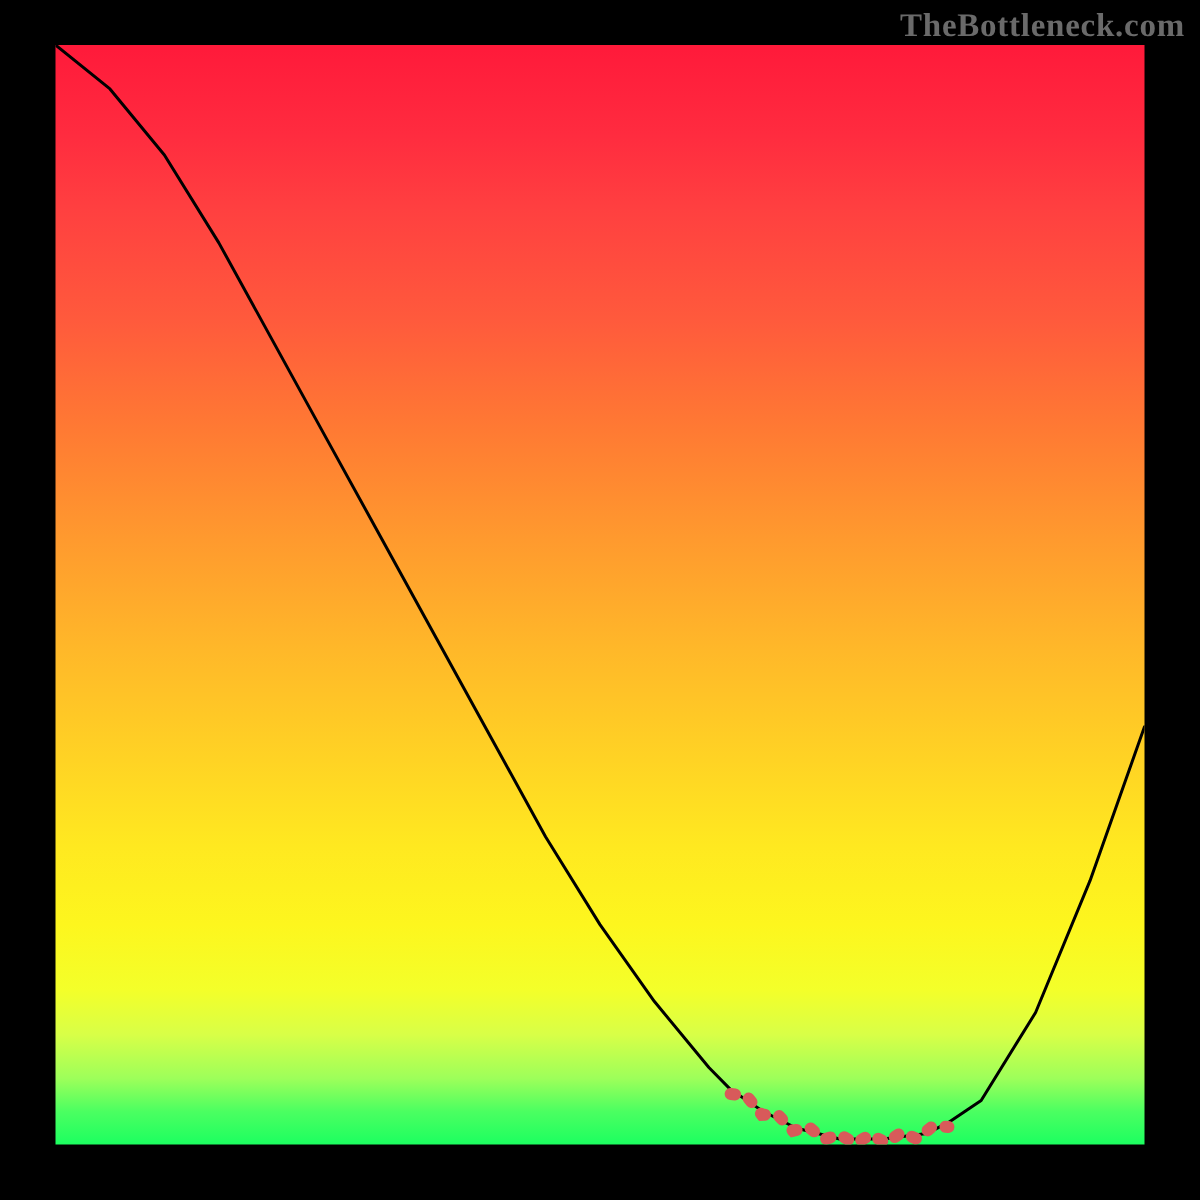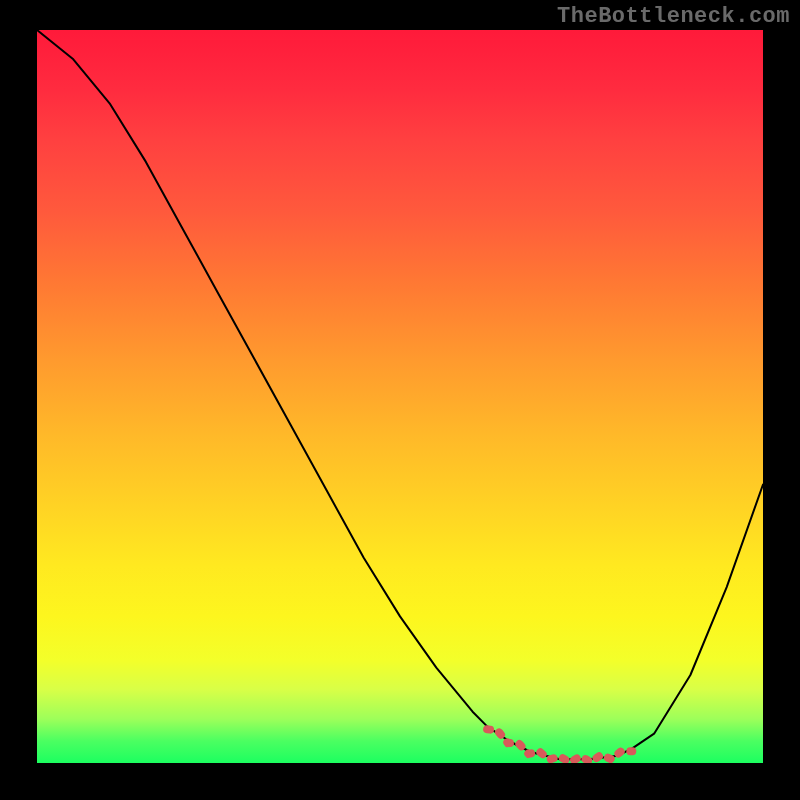--- a/index.html
+++ b/index.html
@@ -7,21 +7,21 @@
   .container {
     position: relative;
     width: 800px;
     height: 800px;
     background: #000;
   }
   .watermark {
     position: absolute;
     top: 4px;
     right: 10px;
-    font-family: Liberation Mono, monospace;
+    font-family: Liberation Serif, serif;
     font-size: 22px;
     font-weight: bold;
     color: #6a6a6a;
     letter-spacing: 0.5px;
     z-index: 10;
   }
   .plot-area {
     position: absolute;
     left: 37px;
     top: 30px;

